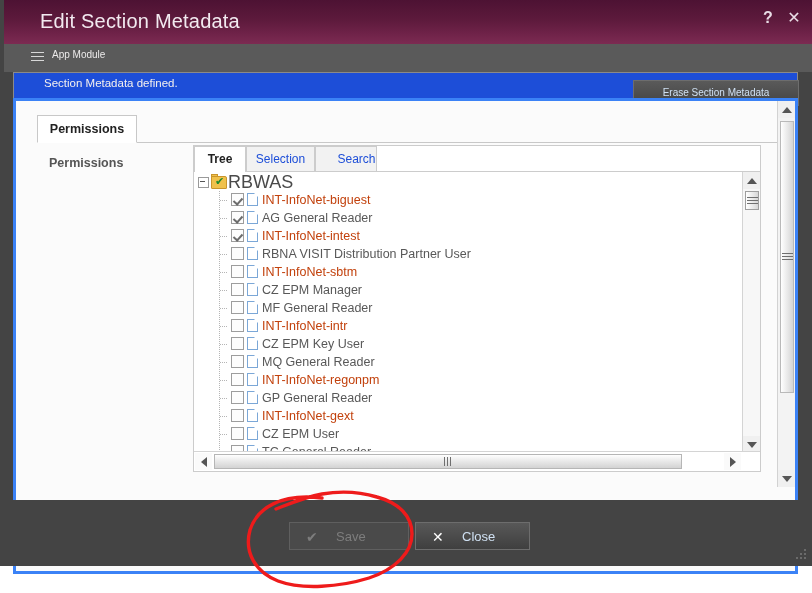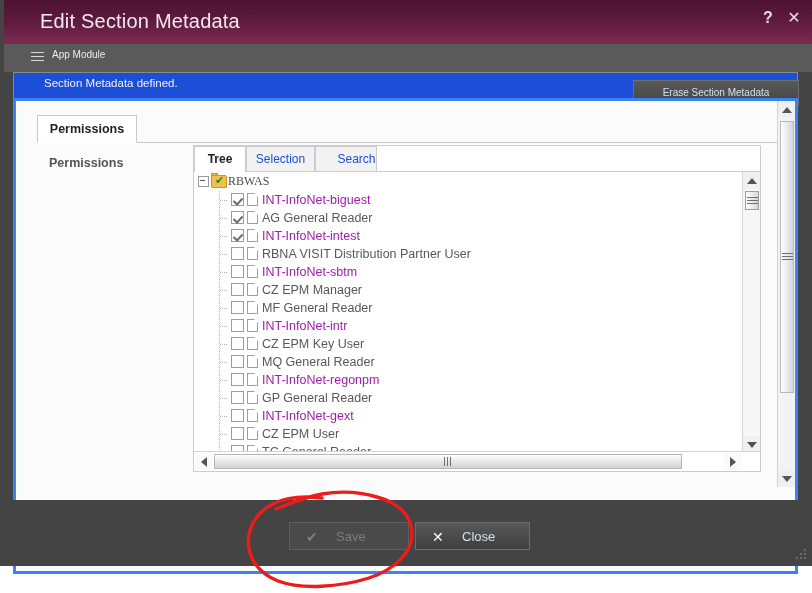--- a/index.html
+++ b/index.html
@@ -88,39 +88,39 @@
   #root-node{padding-left:4px;}
   .expander{display:inline-block;width:9px;height:9px;border:1px solid #9a9a9a;
             background:#ffffff;vertical-align:middle;position:relative;margin-right:2px;}
   .expander::before{content:"";position:absolute;left:1px;top:3px;width:5px;height:1px;background:#555;}
   .folder{display:inline-block;width:16px;height:13px;vertical-align:middle;position:relative;margin-right:1px;}
   .folder .f-back{position:absolute;left:0;top:0;width:16px;height:13px;
                   background:#f0c14b;border:1px solid #c9952b;box-sizing:border-box;border-radius:1px 2px 1px 1px;}
   .folder .f-tab{position:absolute;left:0;top:-2px;width:7px;height:3px;background:#f0c14b;border:1px solid #c9952b;border-bottom:none;box-sizing:border-box;}
   .folder .f-chk{position:absolute;left:4px;top:1px;width:9px;height:9px;color:#1f8a2e;
                  font-size:11px;line-height:9px;font-weight:bold;}
-  .root-label{font-size:12px;color:#4a4a4a;vertical-align:middle;font-family:Liberation Serif, serif;}
+  .root-label{font-size:18px;color:#4a4a4a;vertical-align:middle;}
 
   .child{padding-left:25px;}
   .dashes{display:inline-block;width:12px;vertical-align:middle;position:relative;height:18px;}
   .dashes::before{content:"";position:absolute;left:0;top:0;bottom:0;width:1px;
                   background:repeating-linear-gradient(to bottom,#b5b5b5 0 1px,transparent 1px 2px);}
   .dashes::after{content:"";position:absolute;left:1px;top:9px;width:7px;height:1px;
                  background:repeating-linear-gradient(to right,#b5b5b5 0 1px,transparent 1px 2px);}
   .cbox{display:inline-block;width:13px;height:13px;border:1px solid #9d9d9d;background:#fdfdfd;
         vertical-align:middle;margin-right:3px;position:relative;box-sizing:border-box;cursor:pointer;}
   .cbox.on::after{content:"";position:absolute;left:3px;top:2px;width:4px;height:7px;
                   border:solid #6d6d6d;border-width:0 2px 2px 0;transform:rotate(42deg);}
   .doc{display:inline-block;width:11px;height:13px;vertical-align:middle;margin-right:4px;
        background:#ffffff;border:1px solid #7ba7d7;box-sizing:border-box;position:relative;}
   .doc::after{content:"";position:absolute;right:-1px;top:-1px;border-left:4px solid transparent;
               border-top:4px solid #ffffff;border-right:0;}
   .node-label{font-size:12.5px;vertical-align:middle;}
   .c-dark{color:#585858;}
-  .c-blue{color:#a21caf;}
+  .c-blue{color:#c2410c;}
 
   
   #tree-vsb{position:absolute;right:0;top:0;width:18px;height:281px;
             background:#f7f7f7;border-left:1px solid #d4d4d4;box-sizing:border-box;}
   #tree-vthumb{position:absolute;left:2px;top:19px;width:14px;height:19px;
                background:linear-gradient(to right,#ffffff,#eaeaea 55%,#d6d6d6);
                border:1px solid #9e9e9e;box-sizing:border-box;cursor:pointer;}
 
   
   #tree-hsb{position:absolute;left:0;bottom:0;width:566px;height:20px;background:#ffffff;

